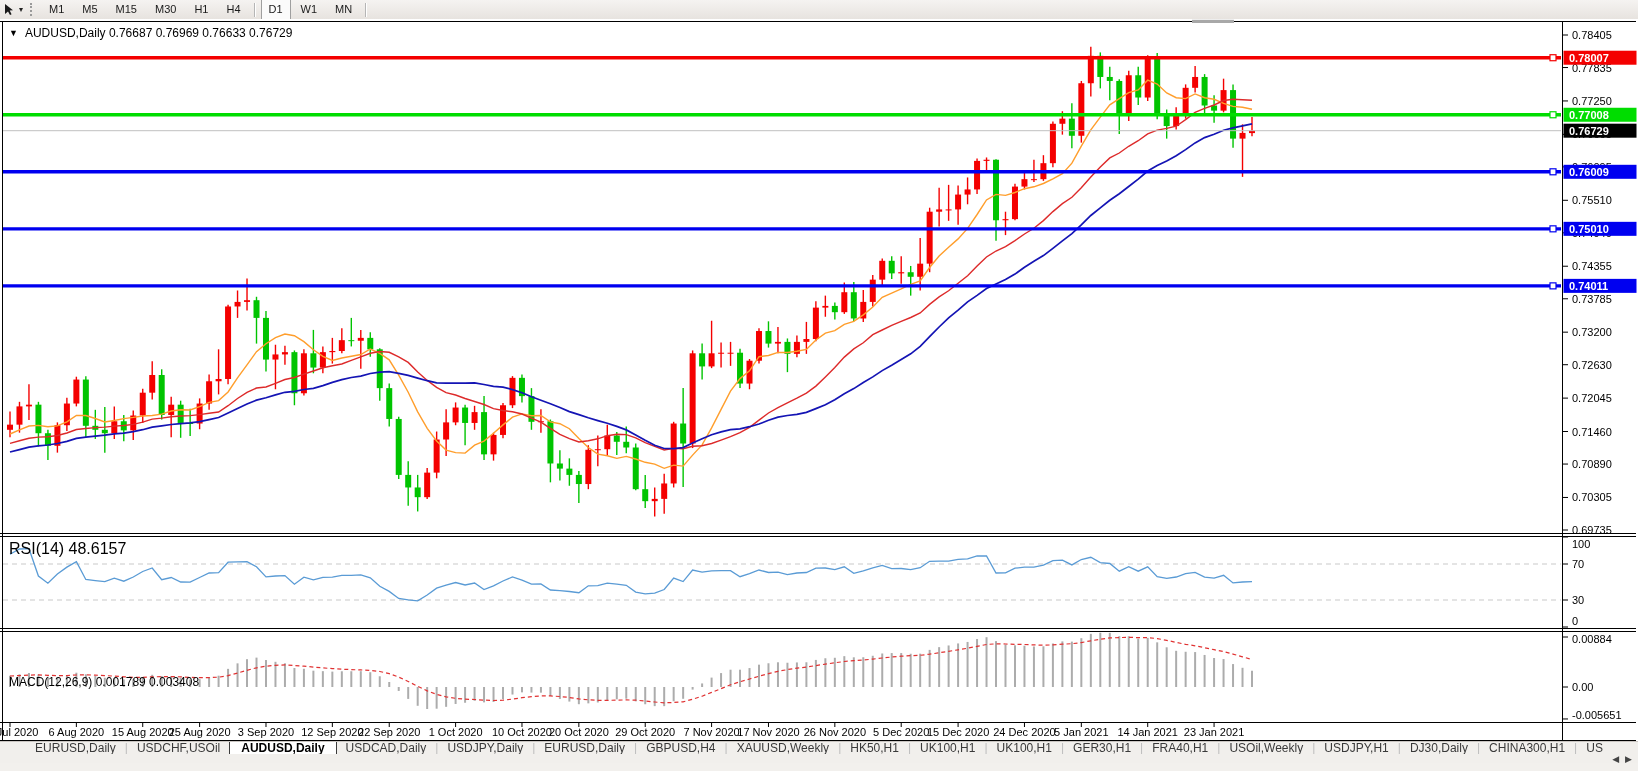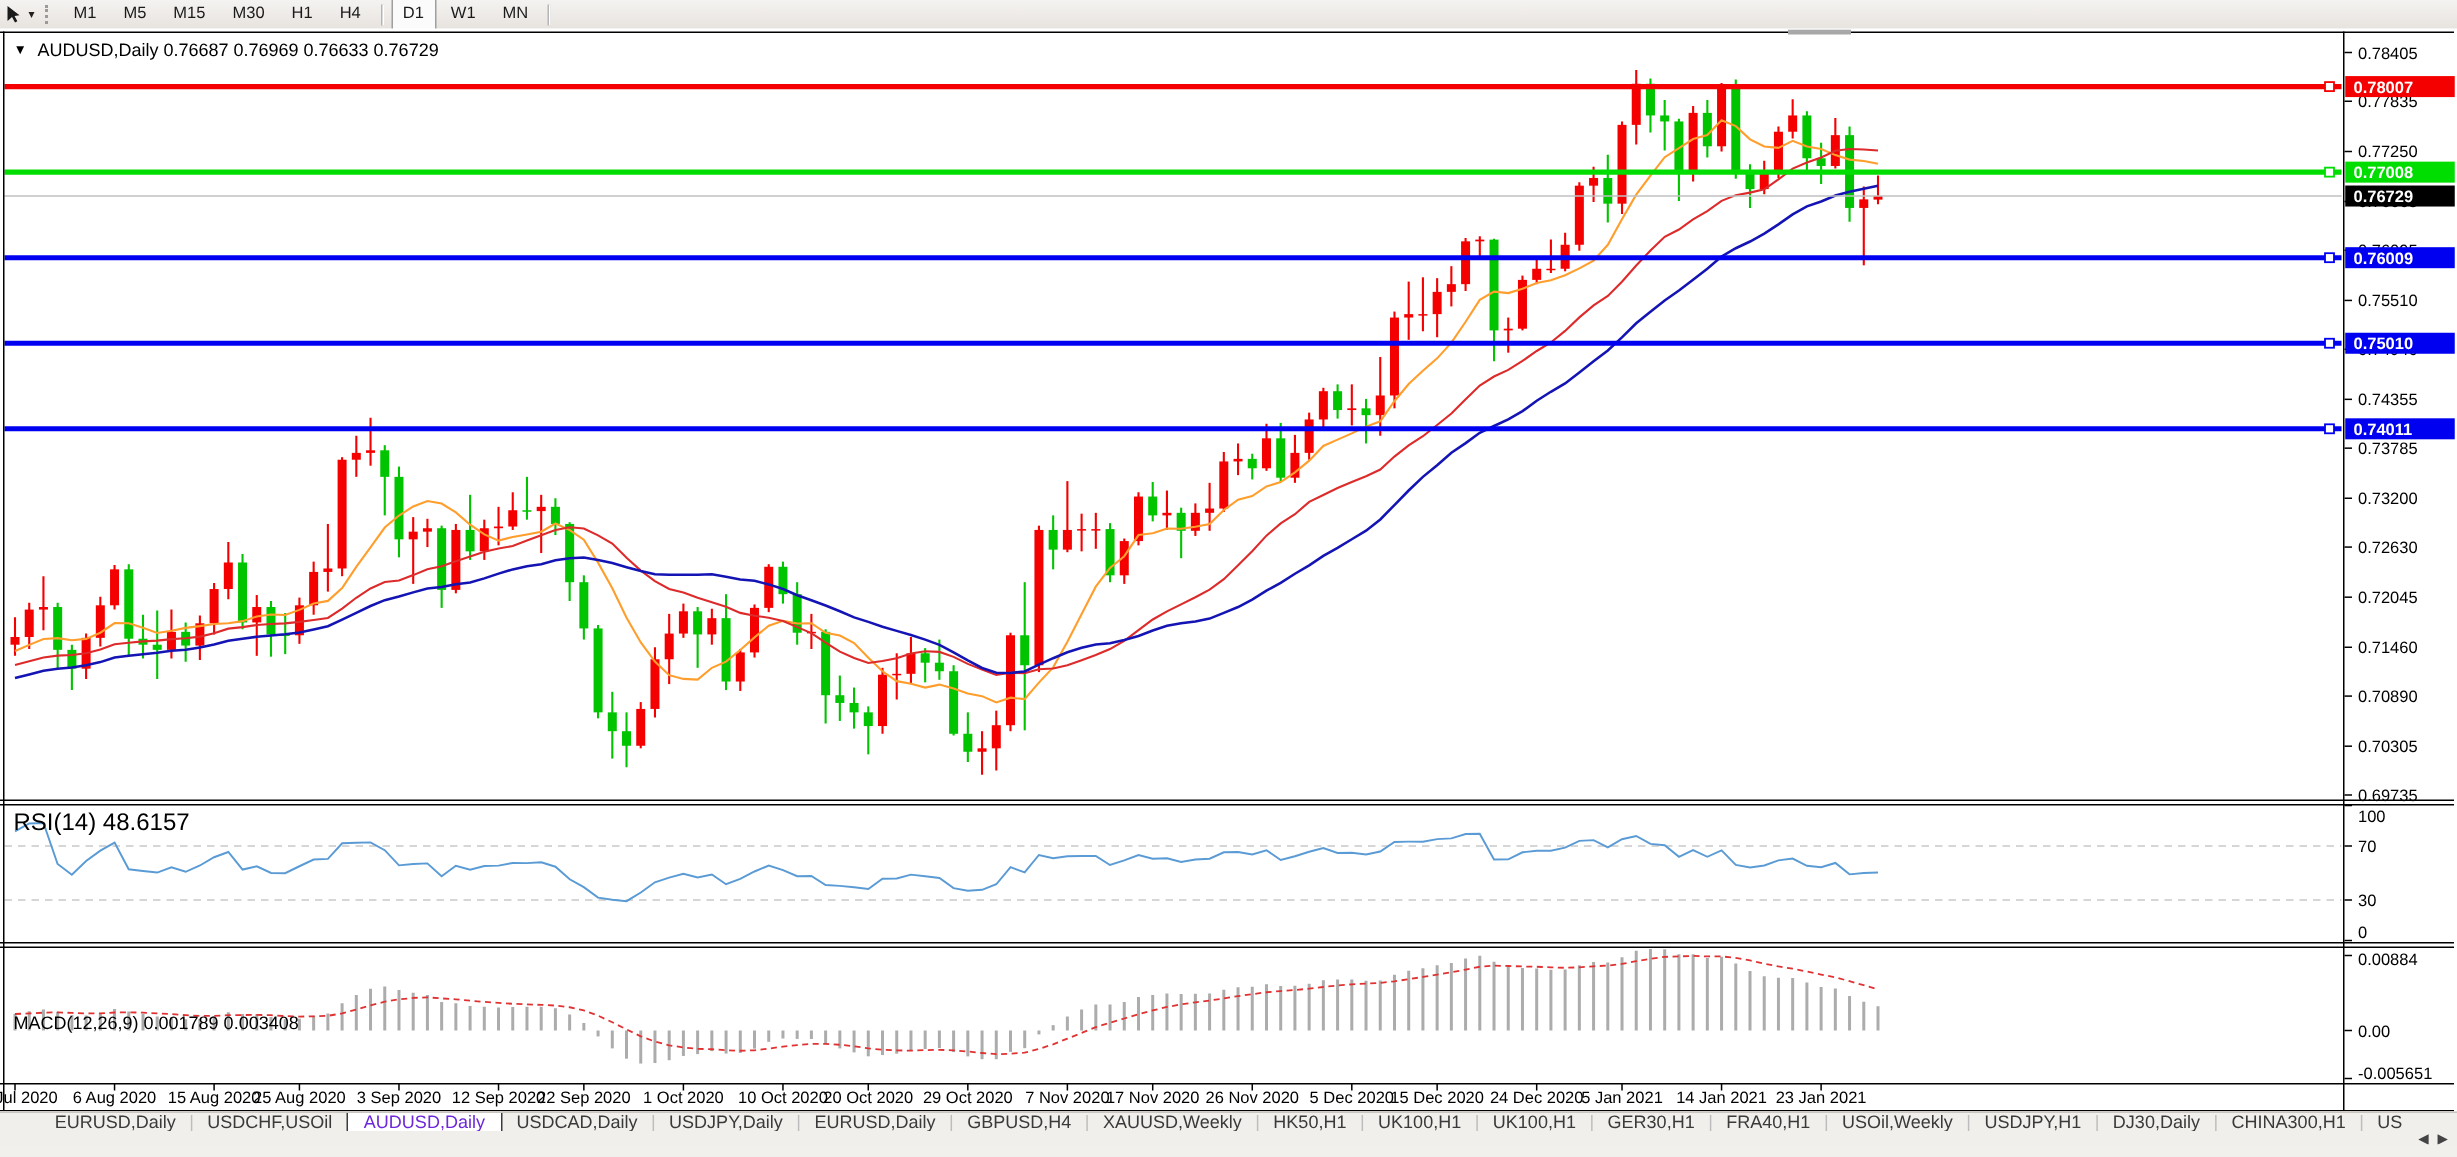--- a/index.html
+++ b/index.html
@@ -21,21 +21,21 @@
   #chart-title{left:9px;top:7px;font-size:12px;font-weight:normal;}
   #chart-title .tri{font-size:9px;margin-right:7px;position:relative;top:-1px;}
   #rsi-label{left:9px;top:521px;font-size:16px;}
   #macd-label{left:9px;top:616px;font-size:12px;margin-top:40px;}
   
   #tabbar{position:absolute;top:741px;left:0;width:1638px;height:22px;background:#F1EFEC;
     border-top:1px solid #C9C5C1;display:flex;align-items:center;font-size:12px;color:#3a3a3a;
     overflow:hidden;flex-direction:column;}
   .tab{padding:2px 9px;white-space:nowrap;cursor:default;}
   .tab.active{background:#fff;border:1px solid #3c3c3c;border-radius:2px 2px 0 0;
-    font-weight:normal;color:#6d28d9;padding:2px 11px;}
+    font-weight:bold;color:#000000;padding:2px 11px;}
   .tab-sep{color:#bdbdbd;cursor:default;}
   #tab-arrows{margin-left:auto;display:flex;align-items:center;gap:6px;padding:0 6px 0 4px;
     color:#444;font-size:9px;flex:0 0 auto;}
   .tab-arrow{cursor:default;}
   #status-strip{position:absolute;top:763px;left:0;width:1638px;height:8px;background:#F2F0ED;}
 </style>
 </head>
 <body>
 
 <div id="toolbar">

